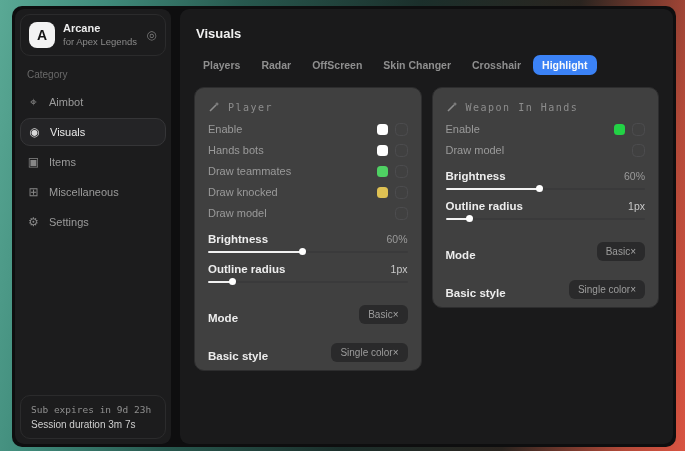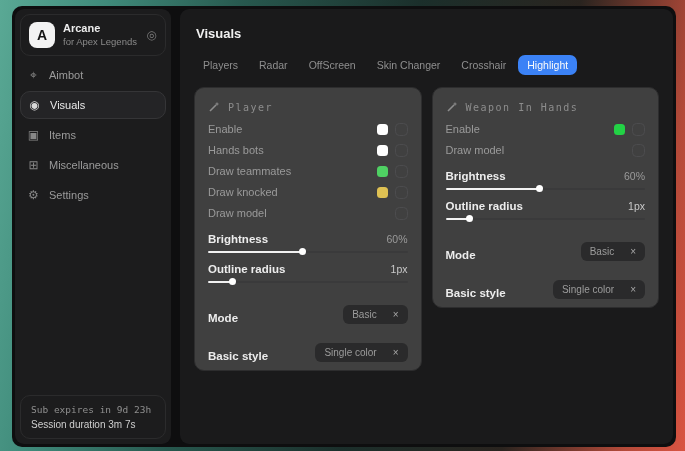--- a/index.html
+++ b/index.html
@@ -38,21 +38,21 @@
   .sb-item.selected .sb-icon { color:#d8d8d8; }
   .sb-footer {
     position:absolute; left:5px; right:5px; bottom:5px; border:1px solid #2b2b2c;
     border-radius:10px; padding:8px 10px; display:flex; flex-direction:column; gap:4px;
   }
   .sb-footer .l1 { font-family:"DejaVu Sans Mono", monospace; font-size:9.5px; color:#8f8f8f; }
   .sb-footer .l2 { font-size:10px; color:#cfcfcf; }
   
   .main { flex:1; background:#1a1a1b; border-radius:9px; padding:13px 14px; }
   .main-title { font-size:13px; font-weight:bold; color:#f0f0f0; margin:4px 0 14px 2px; }
-  .tabs { display:flex; align-items:center; gap:3px; }
+  .tabs { display:flex; align-items:center; gap:3px;font-weight:bold; }
   .tab { font-size:10.5px; color:#8f8f8f; padding:4px 9px; cursor:pointer; border-radius:7px; }
   .tab.selected { background:#3b82f6; color:#fafafa; }
   .content { margin-top:12px; display:flex; gap:10px; align-items:flex-start; }
   .panel {
     flex:1; background:#404040; border:1px solid #2d2d2e; border-radius:10px;
     padding:11px 13px 8px;
   }
   .p-head {
     display:flex; align-items:center; gap:8px; color:#8d8d8d; margin:2px 0 10px;
     font-family:"DejaVu Sans Mono", monospace; font-size:10px; letter-spacing:1.5px;
@@ -67,40 +67,41 @@
   .srow .top { display:flex; justify-content:space-between; align-items:center; }
   .srow .slab, .crow .clab { font-size:11.5px; font-weight:bold; color:#ededed; }
   .srow .sval { font-size:10.5px; color:#9a9a9a; }
   .srow .sval.bright { color:#c9c9c9; }
   .slider { position:relative; height:8px; margin-top:3px; cursor:pointer; }
   .track { position:absolute; left:0; right:0; top:3px; height:2px; background:#3a3a3b; border-radius:2px; }
   .fill { position:absolute; left:0; top:3px; height:2px; background:#f2f2f2; border-radius:2px; }
   .thumb { position:absolute; top:0; width:7px; height:7px; background:#ffffff; border-radius:50%; margin-left:-3px; }
   .crow { display:flex; align-items:flex-end; justify-content:space-between; height:26px; margin-top:12px; }
   .chip {
-    display:flex; align-items:center; gap:16px; background:#2a2a2b; border-radius:6px;
+    display:flex; align-items:center; gap:0; background:#2a2a2b; border-radius:6px;
     padding:4px 9px; font-size:10px; color:#9c9c9c; cursor:pointer;
   }
   .chip .x { color:#a8a8a8; font-size:10px; cursor:pointer; }
 </style>
 </head>
 <body>
 
 <div class="window">
 
   <div class="sidebar">
     <div class="sb-header">
       <div class="logo">A</div>
       <div>
         <div class="sb-title">Arcane</div>
         <div class="sb-sub">for Apex Legends</div>
       </div>
       <span class="sb-gear">◎</span>
     </div>
 
+    <div class="sb-cat">Category</div>
 
     <div class="sb-item">
       <span class="sb-icon">⌖</span>
       <span>Aimbot</span>
     </div>
     <div class="sb-item selected">
       <span class="sb-icon">◉</span>
       <span>Visuals</span>
     </div>
     <div class="sb-item">

